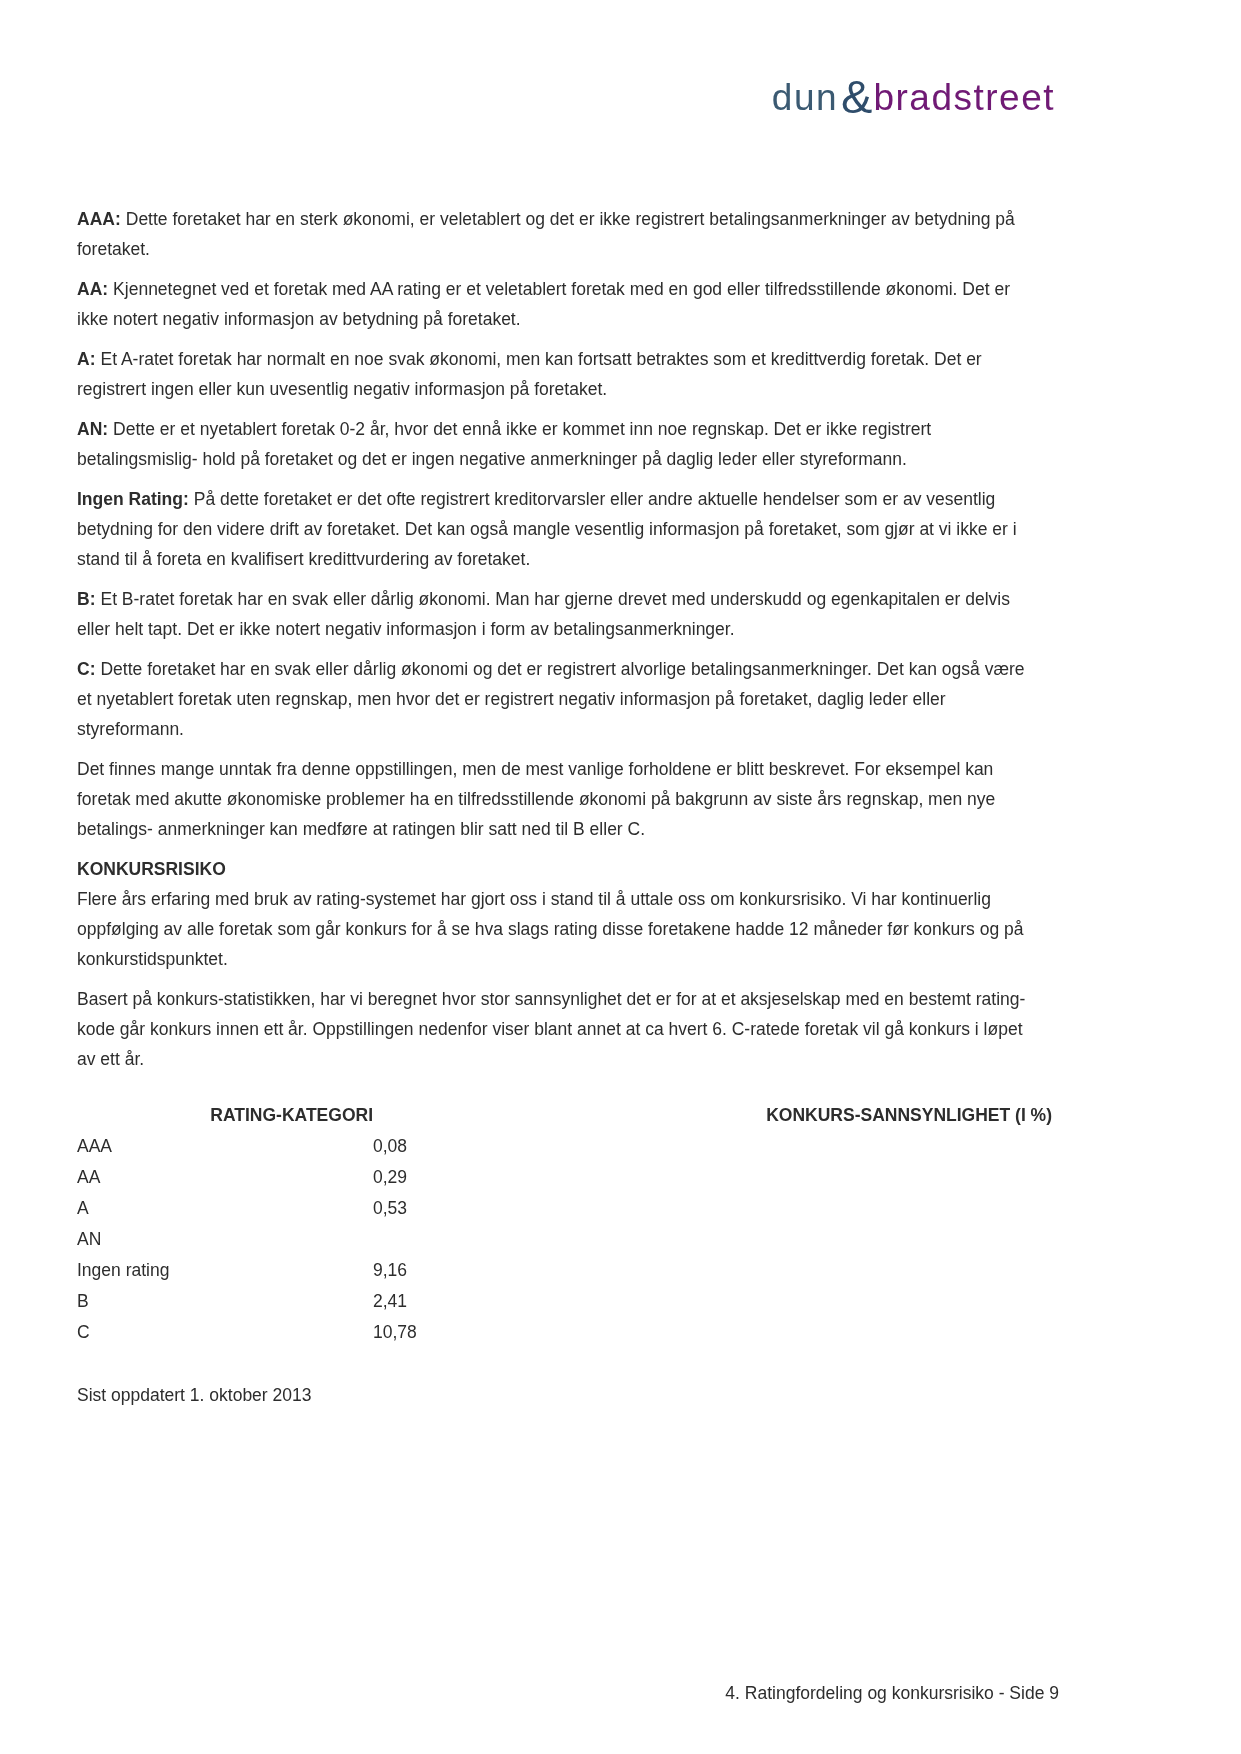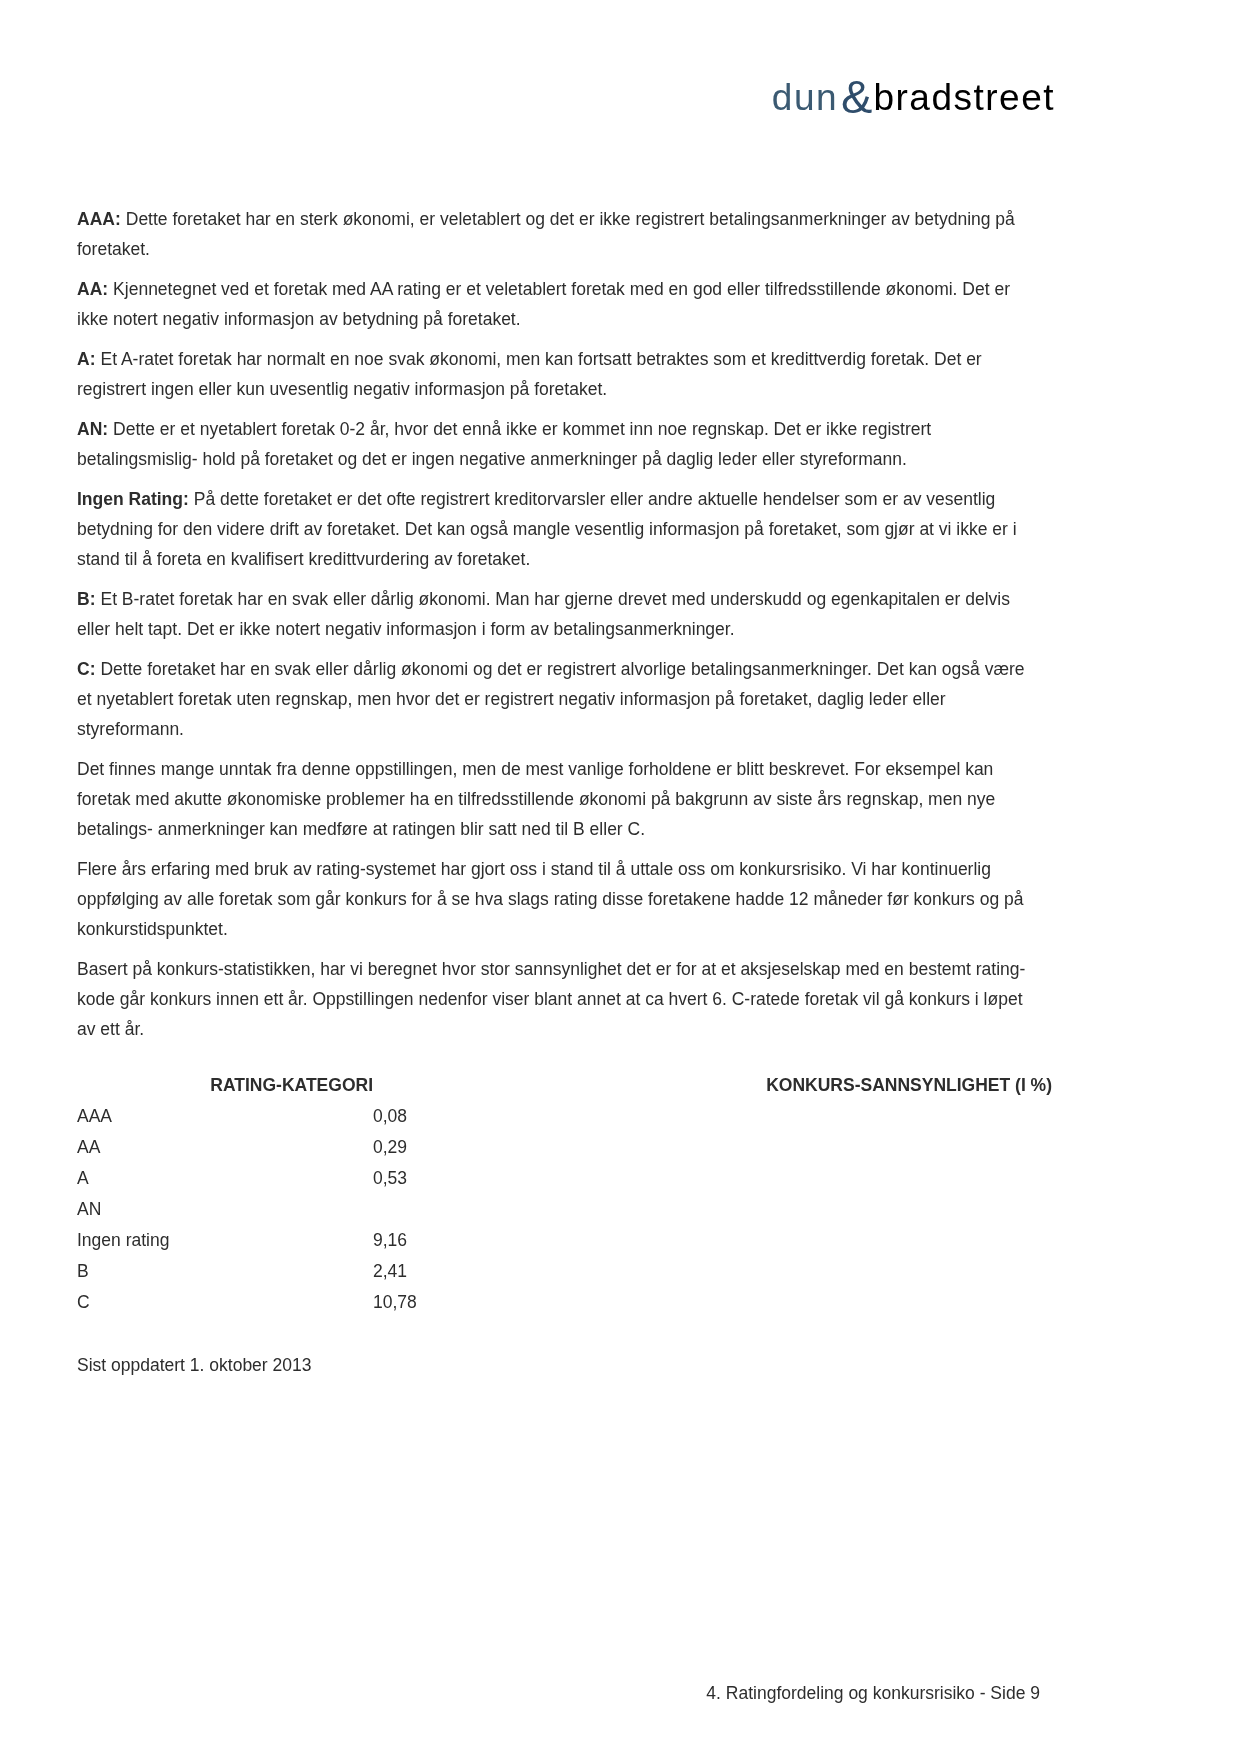--- a/index.html
+++ b/index.html
@@ -37,21 +37,21 @@
     font-size: 47px;
     font-weight: 400;
     color: #2f4d6b;
     margin: 0 1px 0 3px;
     position: relative;
     top: 3px;
   }
   .logo-brad {
     font-size: 37px;
     letter-spacing: 1.5px;
-    color: #000000;
+    color: #701a75;
   }
 
   
   .content {
     position: absolute;
     left: 77px;
     top: 204px;
     width: 975px;
     font-size: 17.5px;
     line-height: 30px;
@@ -96,21 +96,21 @@
   }
 
   .footnote {
     margin: 32px 0 0 0;
   }
 
   
   .footer {
     position: absolute;
     top: 1681px;
-    right: 201px;
+    right: 182px;
     font-size: 17.5px;
     line-height: 24px;
     color: #2d2d2d;
     white-space: nowrap;
   }
 </style>
 </head>
 <body>
 
 <div class="page">
@@ -133,20 +133,21 @@
 
     <p class="para"><b class="lbl">Ingen Rating:</b><span>På dette foretaket er det ofte registrert kreditorvarsler eller andre aktuelle hendelser som er av vesentlig betydning for den videre drift av foretaket. Det kan også mangle vesentlig informasjon på foretaket, som gjør at vi ikke er i stand til å foreta en kvalifisert kredittvurdering av foretaket.</span></p>
 
     <p class="para"><b class="lbl">B:</b><span>Et B-ratet foretak har en svak eller dårlig økonomi. Man har gjerne drevet med underskudd og egenkapitalen er delvis eller helt tapt. Det er ikke notert negativ informasjon i form av betalingsanmerkninger.</span></p>
 
     <p class="para"><b class="lbl">C:</b><span>Dette foretaket har en svak eller dårlig økonomi og det er registrert alvorlige betalingsanmerkninger. Det kan også være et nyetablert foretak uten regnskap, men hvor det er registrert negativ informasjon på foretaket, daglig leder eller styreformann.</span></p>
 
     <p class="para"><span>Det finnes mange unntak fra denne oppstillingen, men de mest vanlige forholdene er blitt beskrevet. For eksempel kan foretak med akutte økonomiske problemer ha en tilfredsstillende økonomi på bakgrunn av siste års regnskap, men nye betalings- anmerkninger kan medføre at ratingen blir satt ned til B eller C.</span></p>
 
 
+    <h3 class="section-heading">KONKURSRISIKO</h3>
     <p class="para">Flere års erfaring med bruk av rating-systemet har gjort oss i stand til å uttale oss om konkursrisiko. Vi har kontinuerlig oppfølging av alle foretak som går konkurs for å se hva slags rating disse foretakene hadde 12 måneder før konkurs og på konkurstidspunktet.</p>
     <p class="para">Basert på konkurs-statistikken, har vi beregnet hvor stor sannsynlighet det er for at et aksjeselskap med en bestemt rating-kode går konkurs innen ett år. Oppstillingen nedenfor viser blant annet at ca hvert 6. C-ratede foretak vil gå konkurs i løpet av ett år.</p>
 
     <div class="rtable">
       <div class="trow thead">
         <div class="c1">RATING-KATEGORI</div>
         <div class="c2">KONKURS-SANNSYNLIGHET (I %)</div>
       </div>
       <div class="trow">
         <div class="c1">AAA</div>

